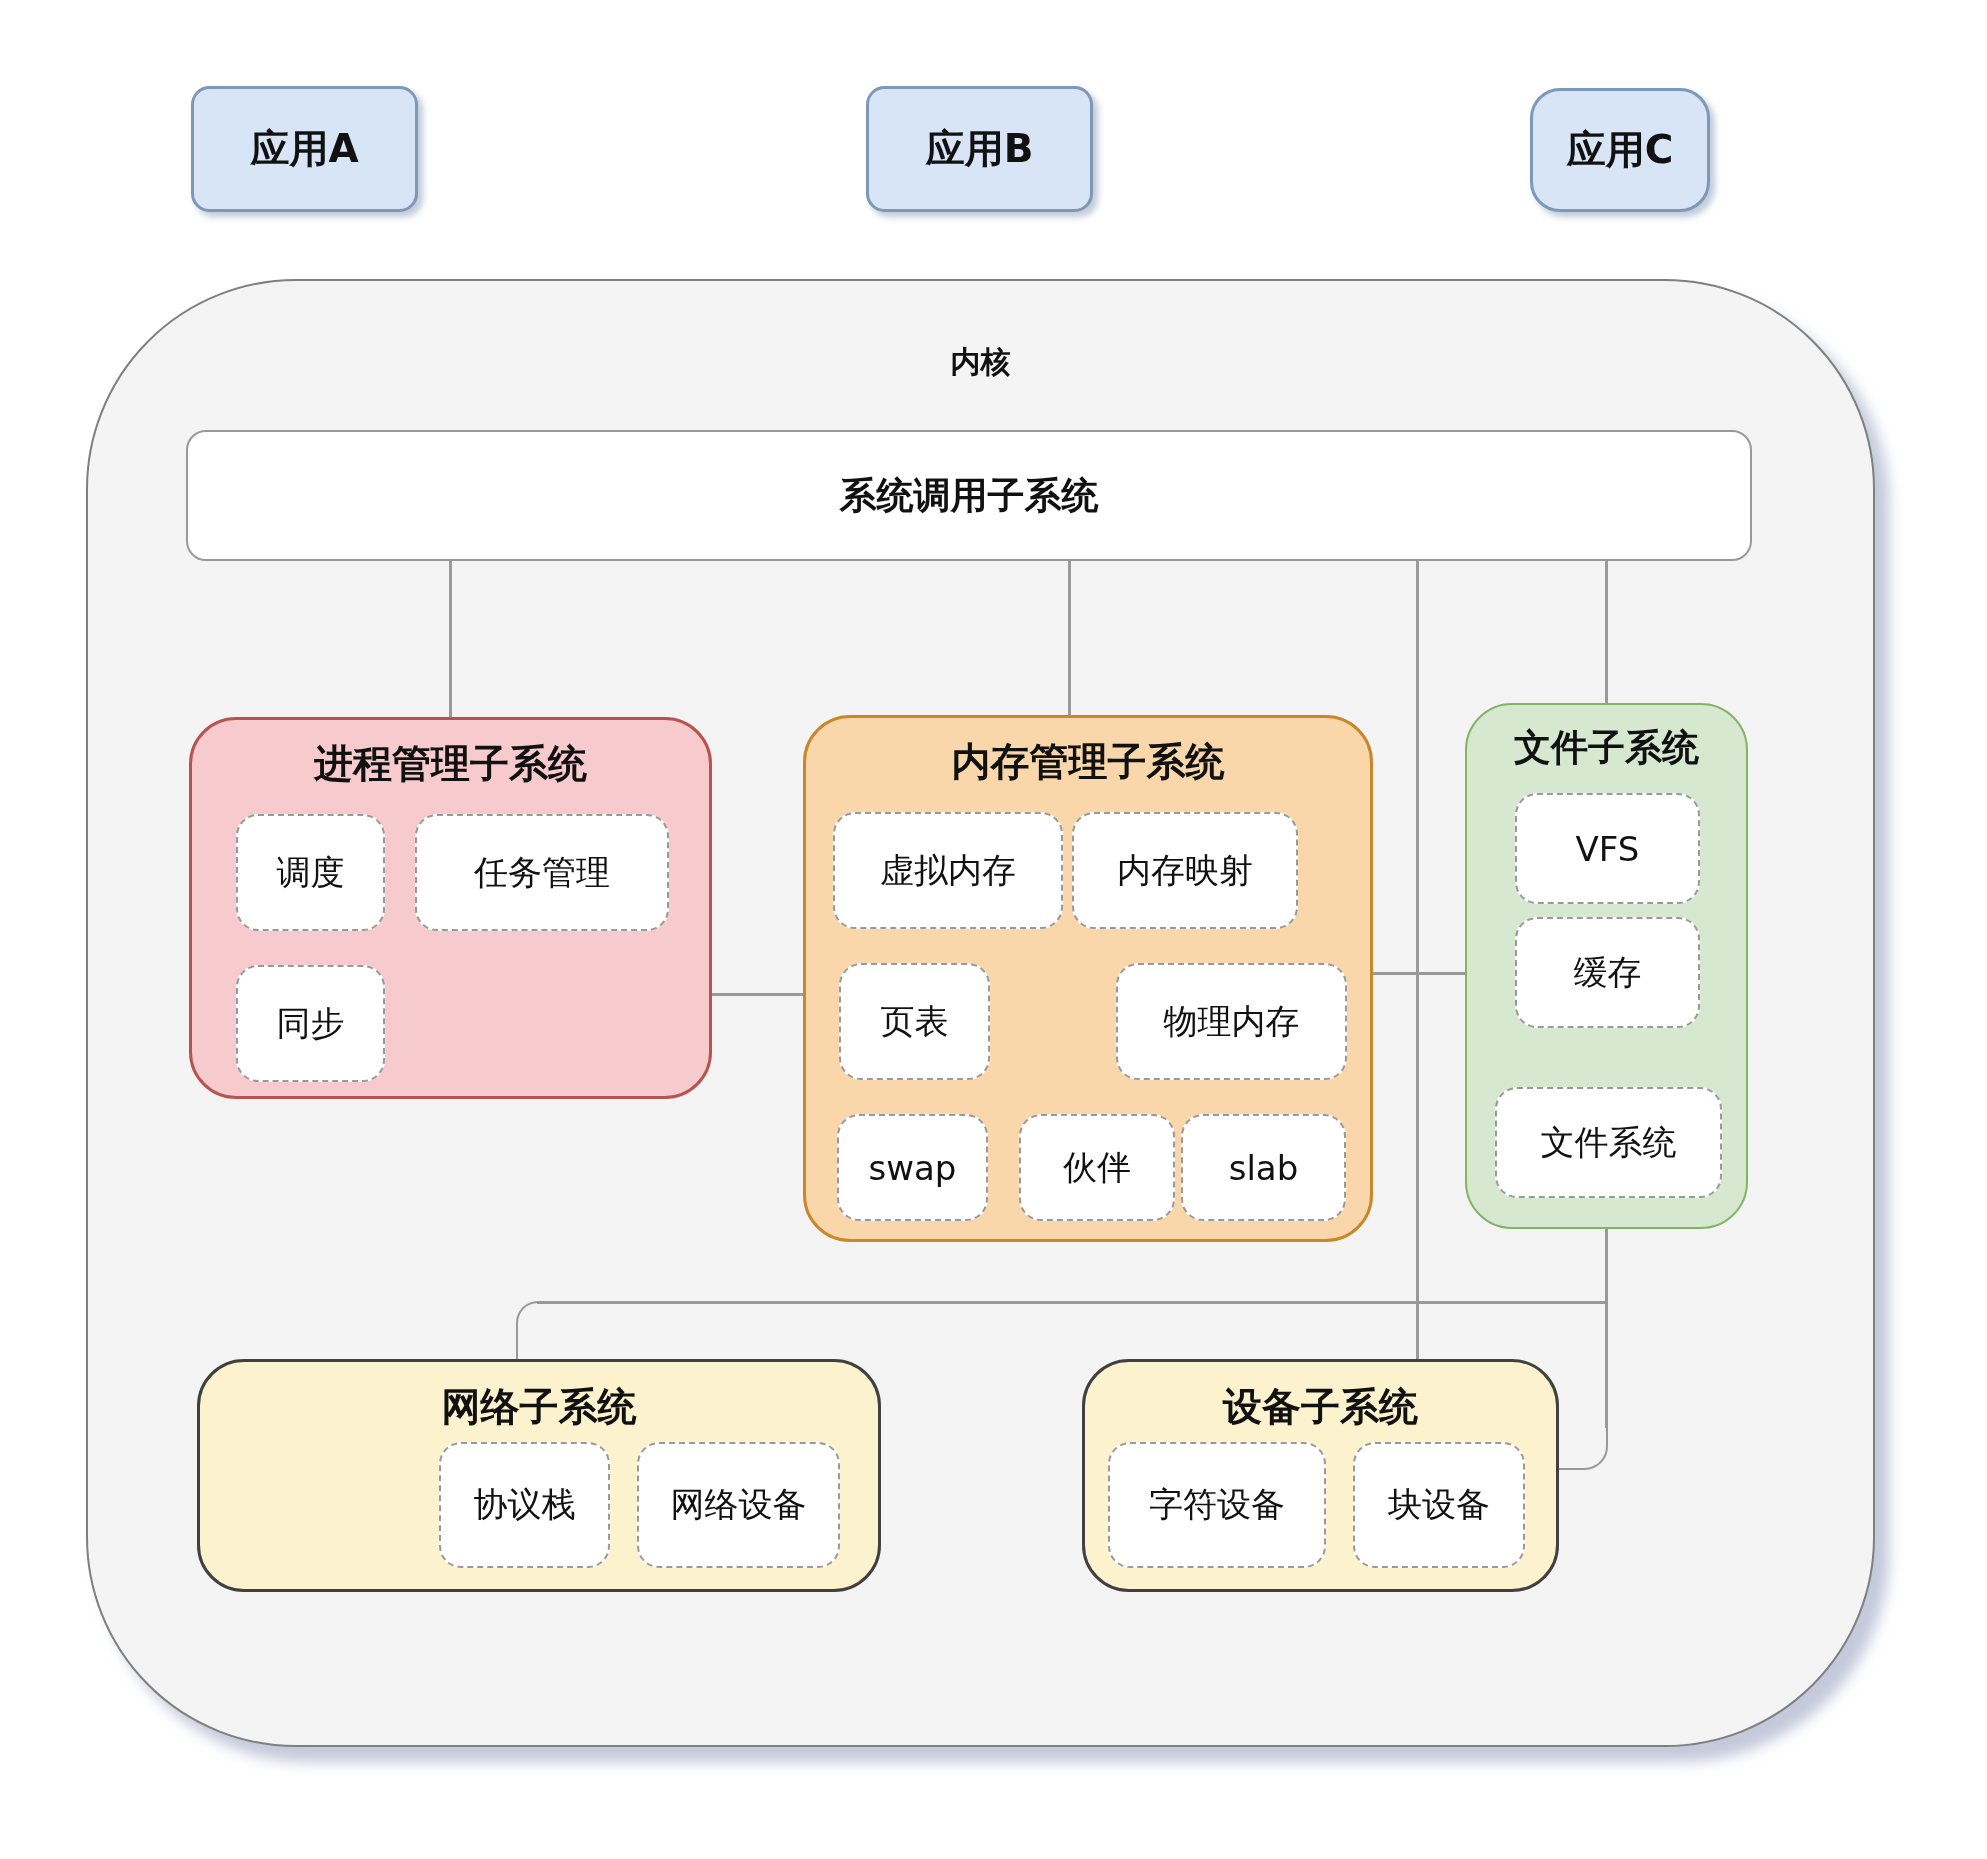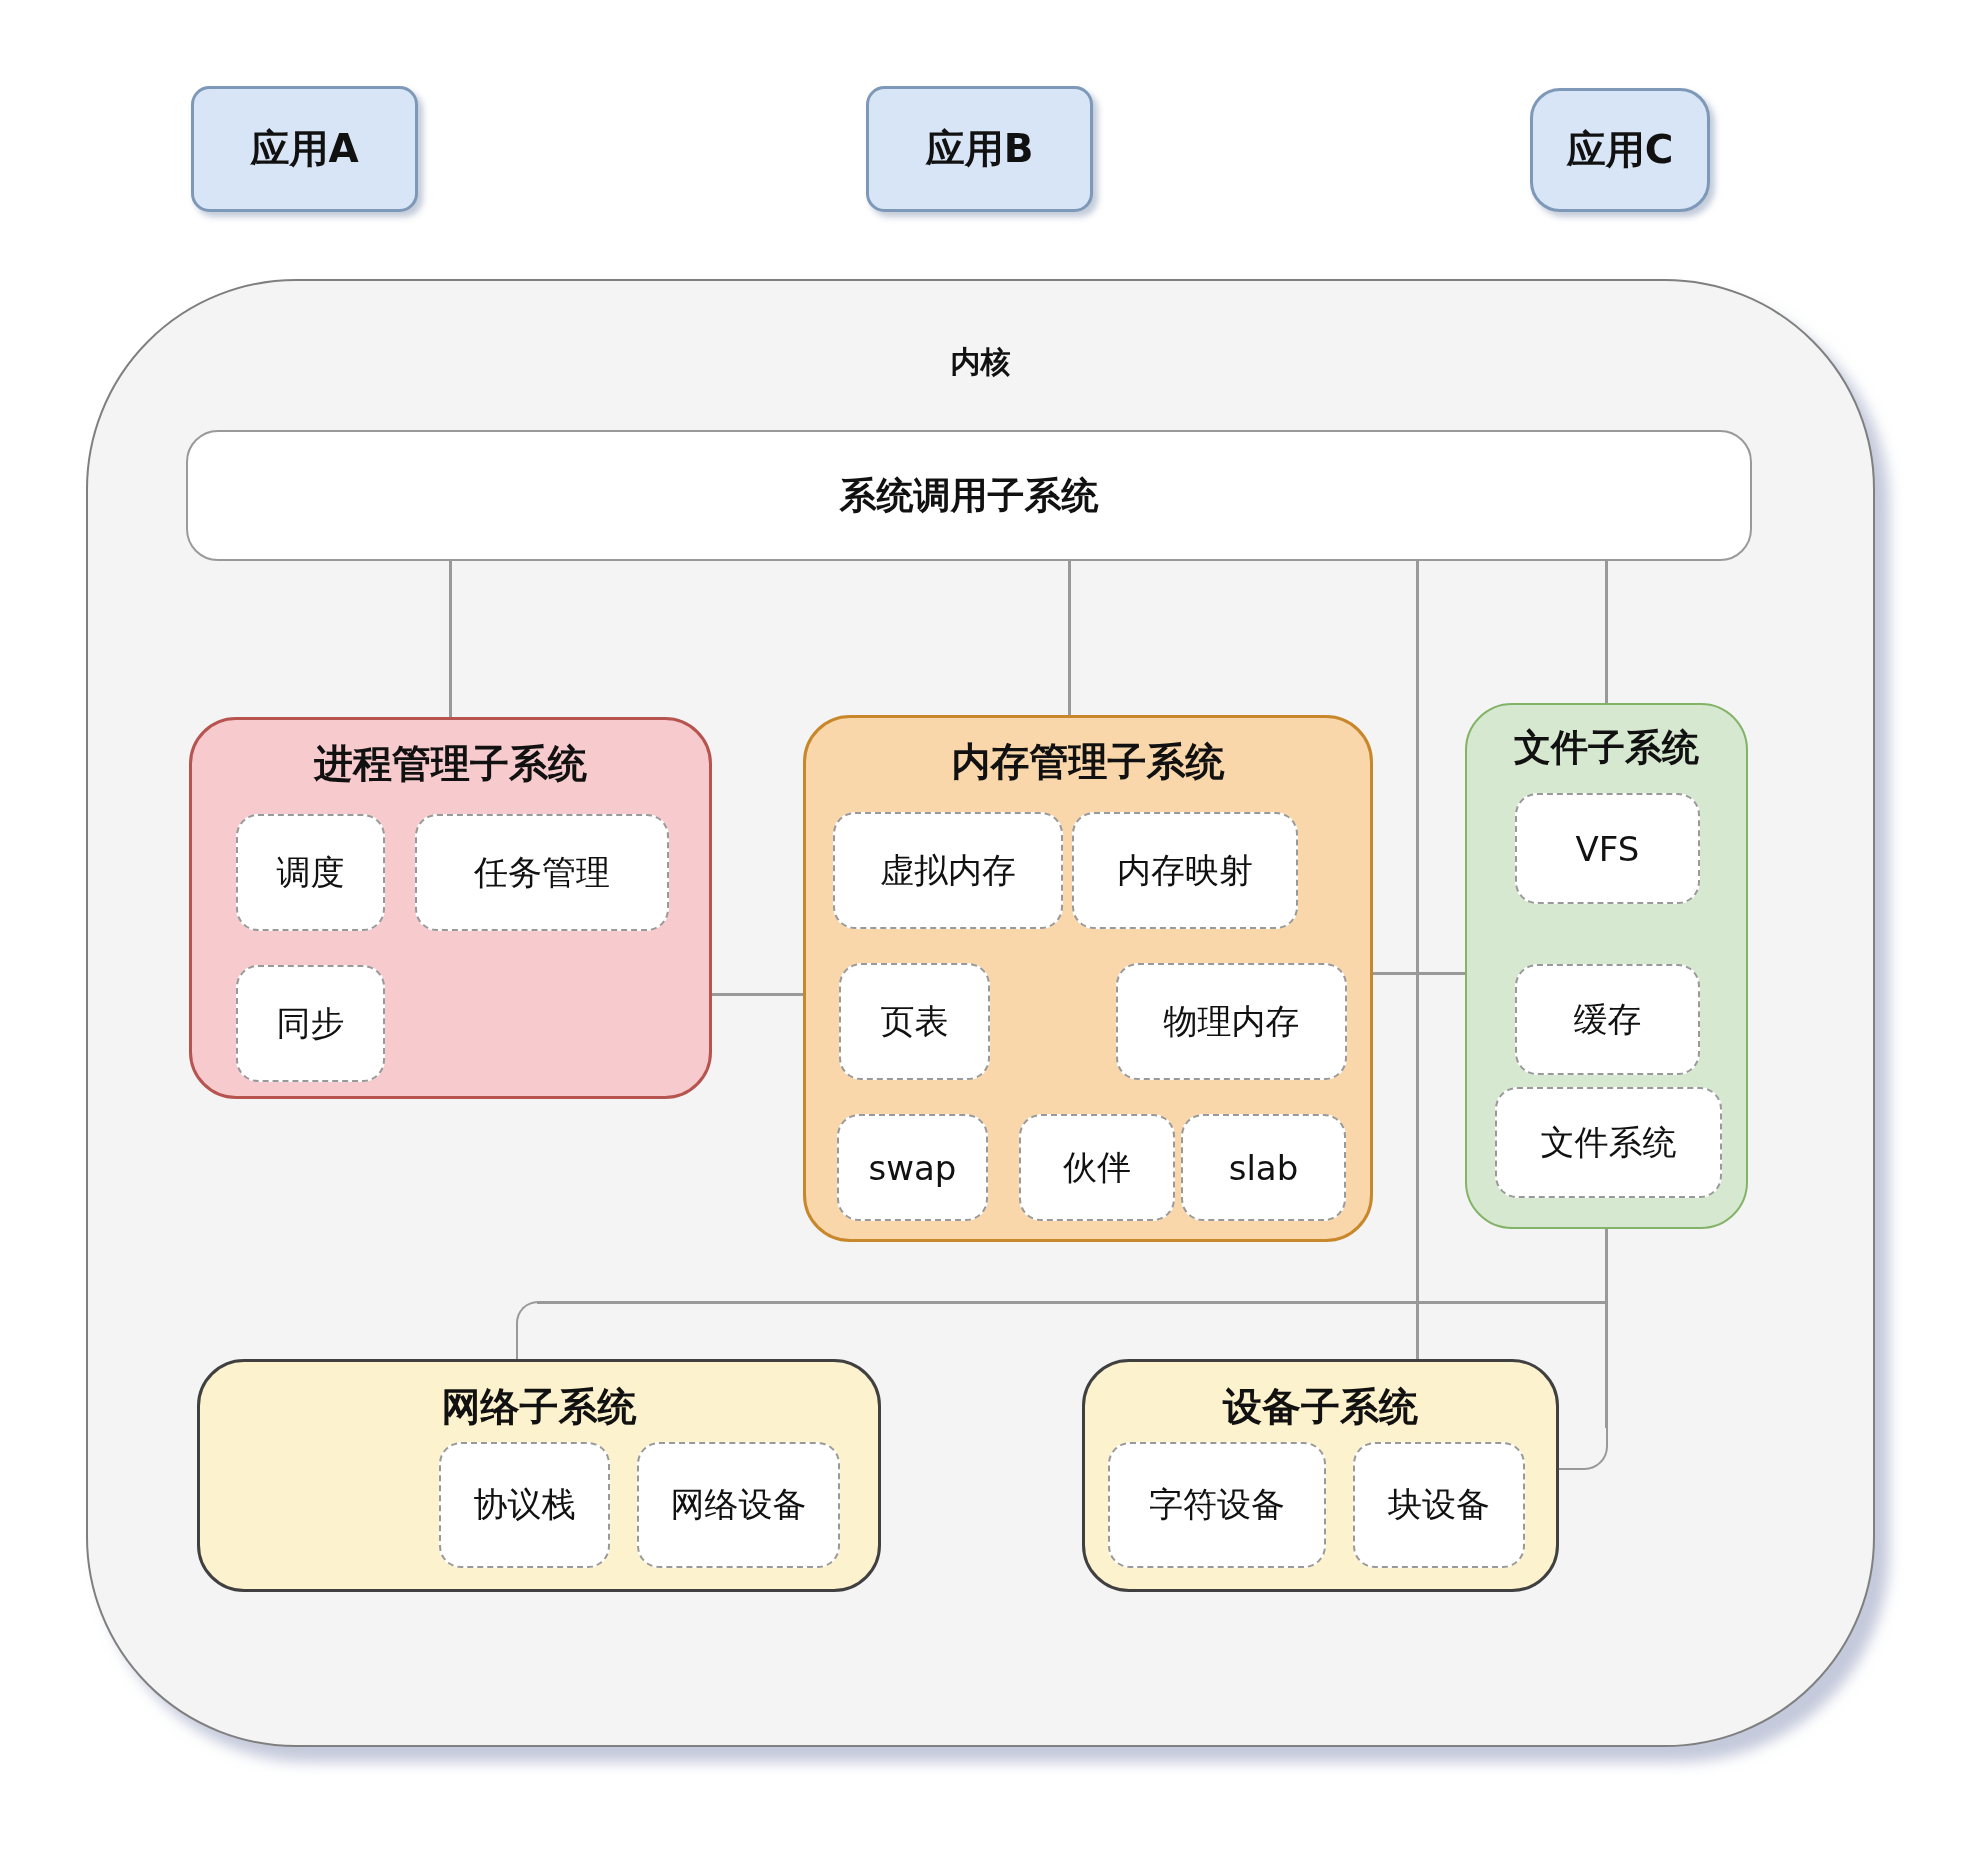--- a/index.html
+++ b/index.html
@@ -32,21 +32,21 @@
   }
   .kernel-title{
     text-align:center;font-size:30px;font-weight:700;
   }
 
   
   .syscall{
     display:flex;align-items:center;justify-content:center;
     background:var(--bar-fill,#ffffff);
     border:2.5px solid var(--bar-border,#999999);
-    border-radius:32px;
+    border-radius:20px;
     font-size:37px;font-weight:600;
   }
 
   
   .subsys{border-radius:47px;}
   .subsys.process{background:var(--process-fill,#f7cbcd);border:3.4px solid var(--process-border,#b85450);}
   .subsys.memory {background:var(--memory-fill,#f9d7ab);border:3.4px solid var(--memory-border,#c8872b);}
   .subsys.file   {background:var(--file-fill,#d7e8d0);border:2.5px solid var(--file-border,#82b366);}
   .subsys.yellow {background:var(--network-fill,#fdf2ce);border:3.4px solid var(--network-border,#404040);}
   .subsys-title{
@@ -116,21 +116,21 @@
   <div class="abs node" style="left:1072px;top:812px;width:226px;height:117px;">内存映射</div>
   <div class="abs node" style="left:839px;top:963px;width:151px;height:117px;">页表</div>
   <div class="abs node" style="left:1116px;top:963px;width:231px;height:117px;">物理内存</div>
   <div class="abs node" style="left:837px;top:1114px;width:151px;height:107px;">swap</div>
   <div class="abs node" style="left:1019px;top:1114px;width:156px;height:107px;">伙伴</div>
   <div class="abs node" style="left:1181px;top:1114px;width:165px;height:107px;">slab</div>
 
   <div class="abs subsys file" style="left:1465px;top:703px;width:283px;height:526px;"></div>
   <div class="abs subsys-title small" style="left:1465px;top:723px;width:283px;">文件子系统</div>
   <div class="abs node" style="left:1515px;top:793px;width:185px;height:111px;">VFS</div>
-  <div class="abs node" style="left:1515px;top:964px;width:185px;height:111px;">缓存</div>
+  <div class="abs node" style="left:1515px;top:917px;width:185px;height:111px;">缓存</div>
   <div class="abs node" style="left:1495px;top:1087px;width:227px;height:111px;">文件系统</div>
 
   <div class="abs subsys yellow" style="left:197px;top:1359px;width:684px;height:233px;"></div>
   <div class="abs subsys-title" style="left:197px;top:1380px;width:684px;">网络子系统</div>
   <div class="abs node" style="left:439px;top:1442px;width:171px;height:126px;">协议栈</div>
   <div class="abs node" style="left:637px;top:1442px;width:203px;height:126px;">网络设备</div>
 
   <div class="abs subsys yellow" style="left:1082px;top:1359px;width:477px;height:233px;"></div>
   <div class="abs subsys-title" style="left:1082px;top:1380px;width:477px;">设备子系统</div>
   <div class="abs node" style="left:1108px;top:1442px;width:218px;height:126px;">字符设备</div>

